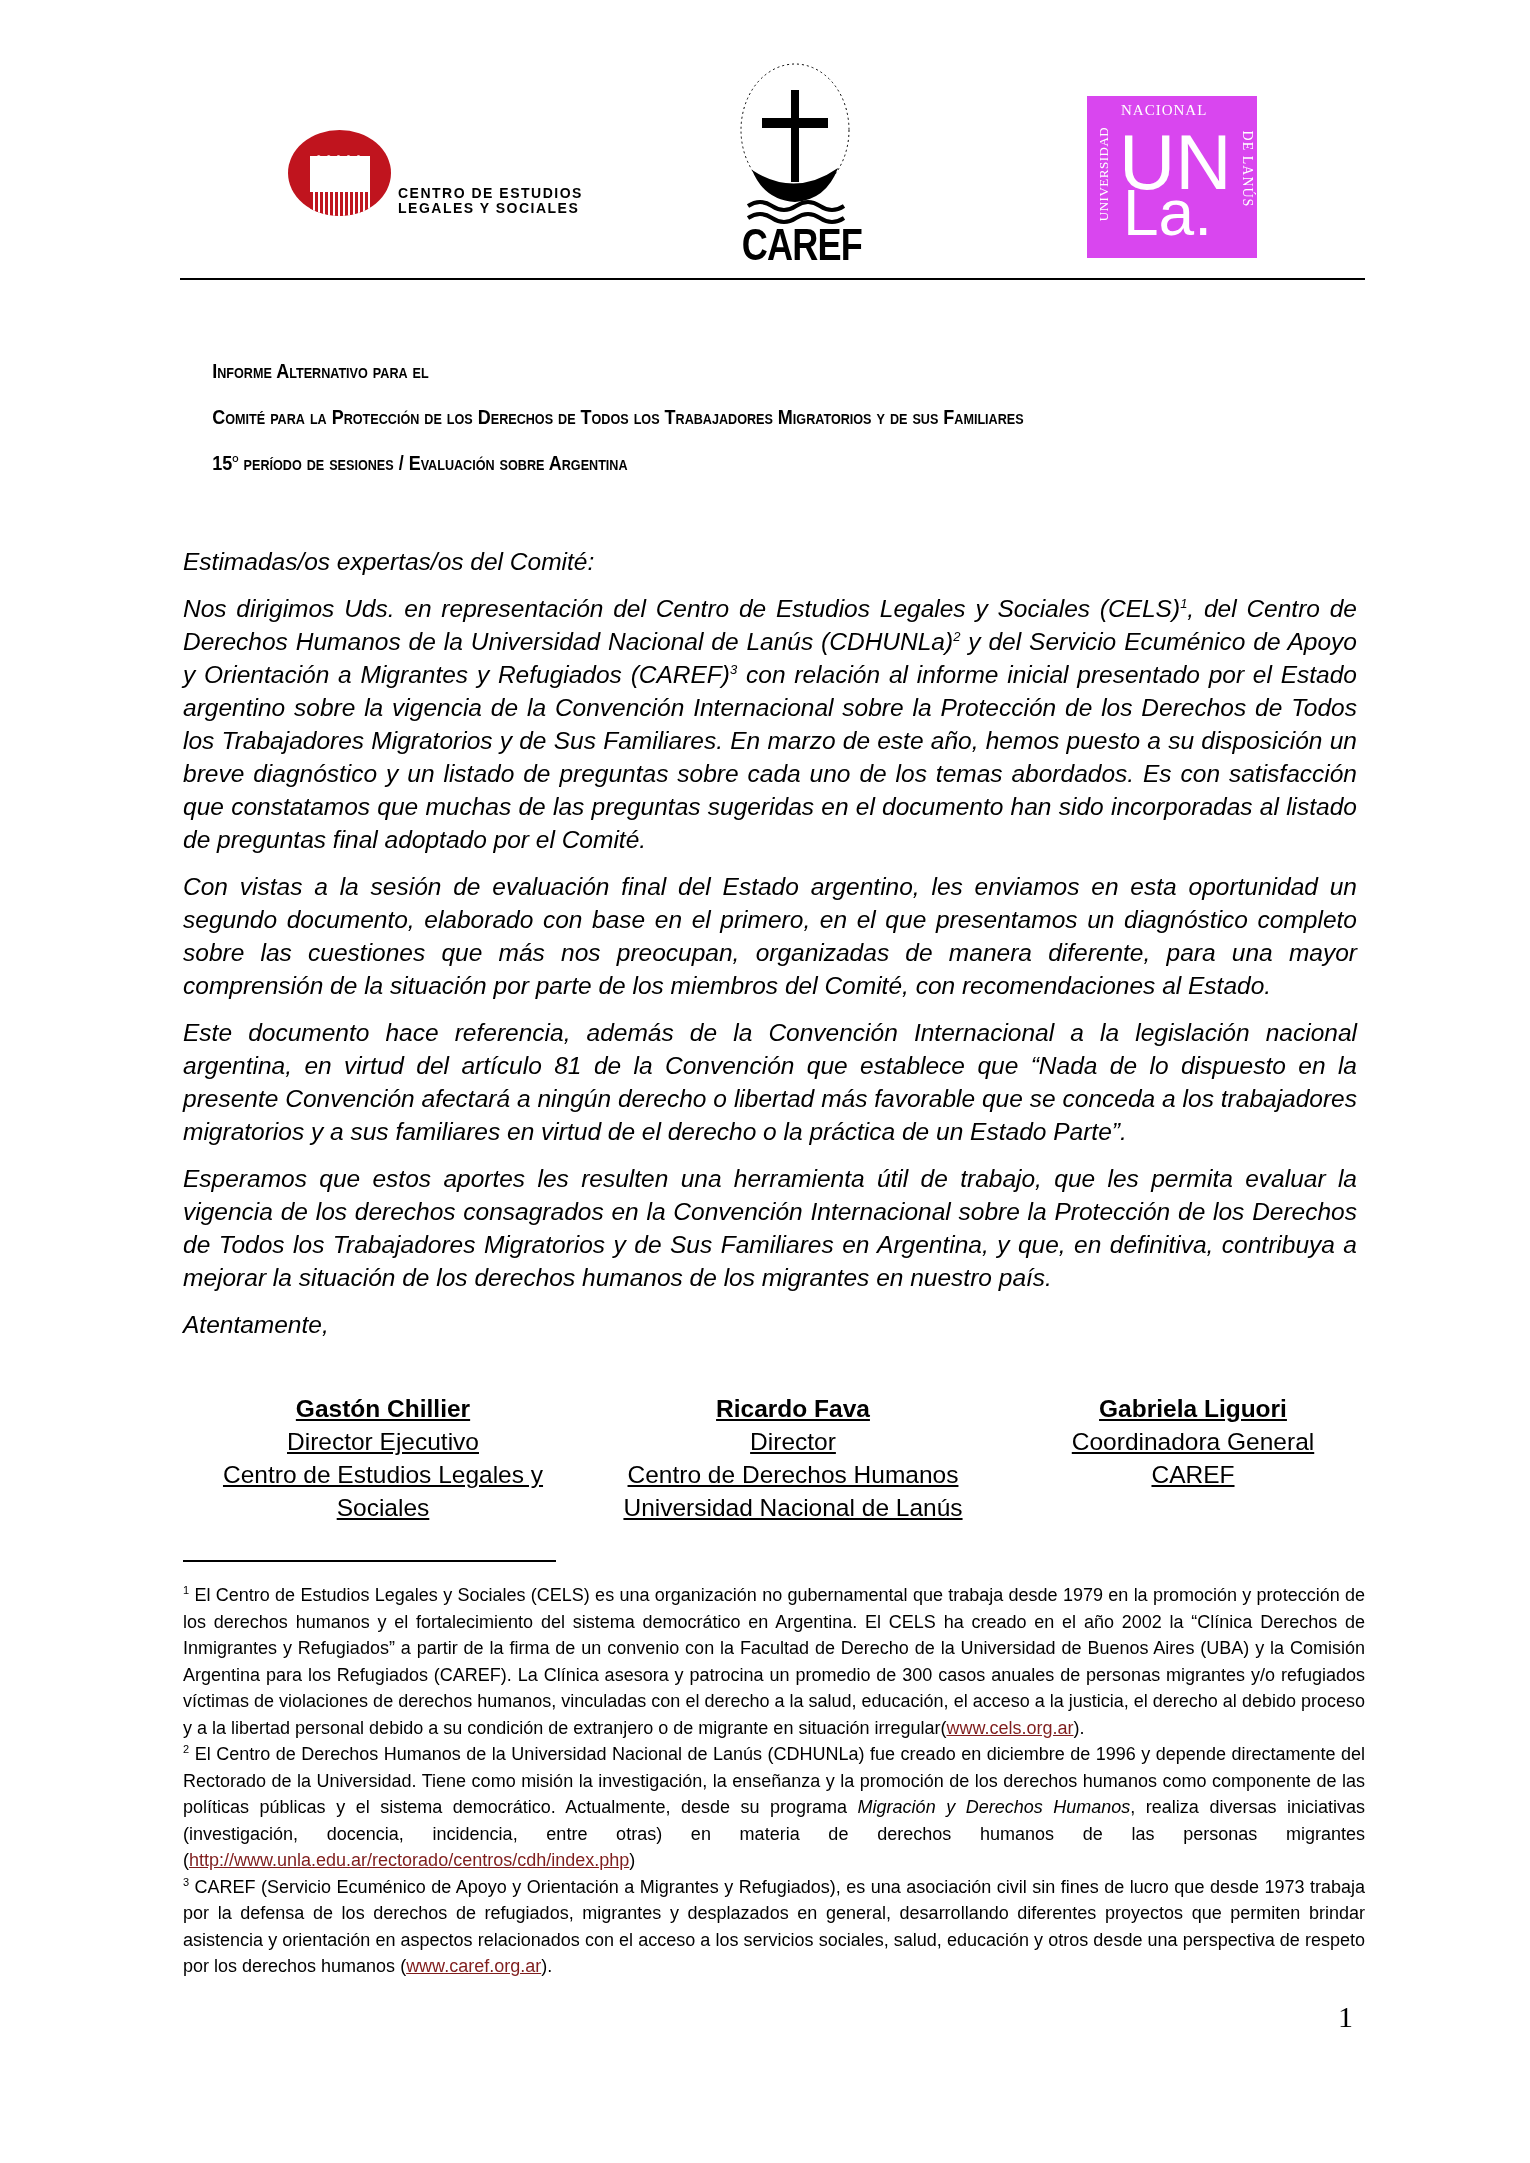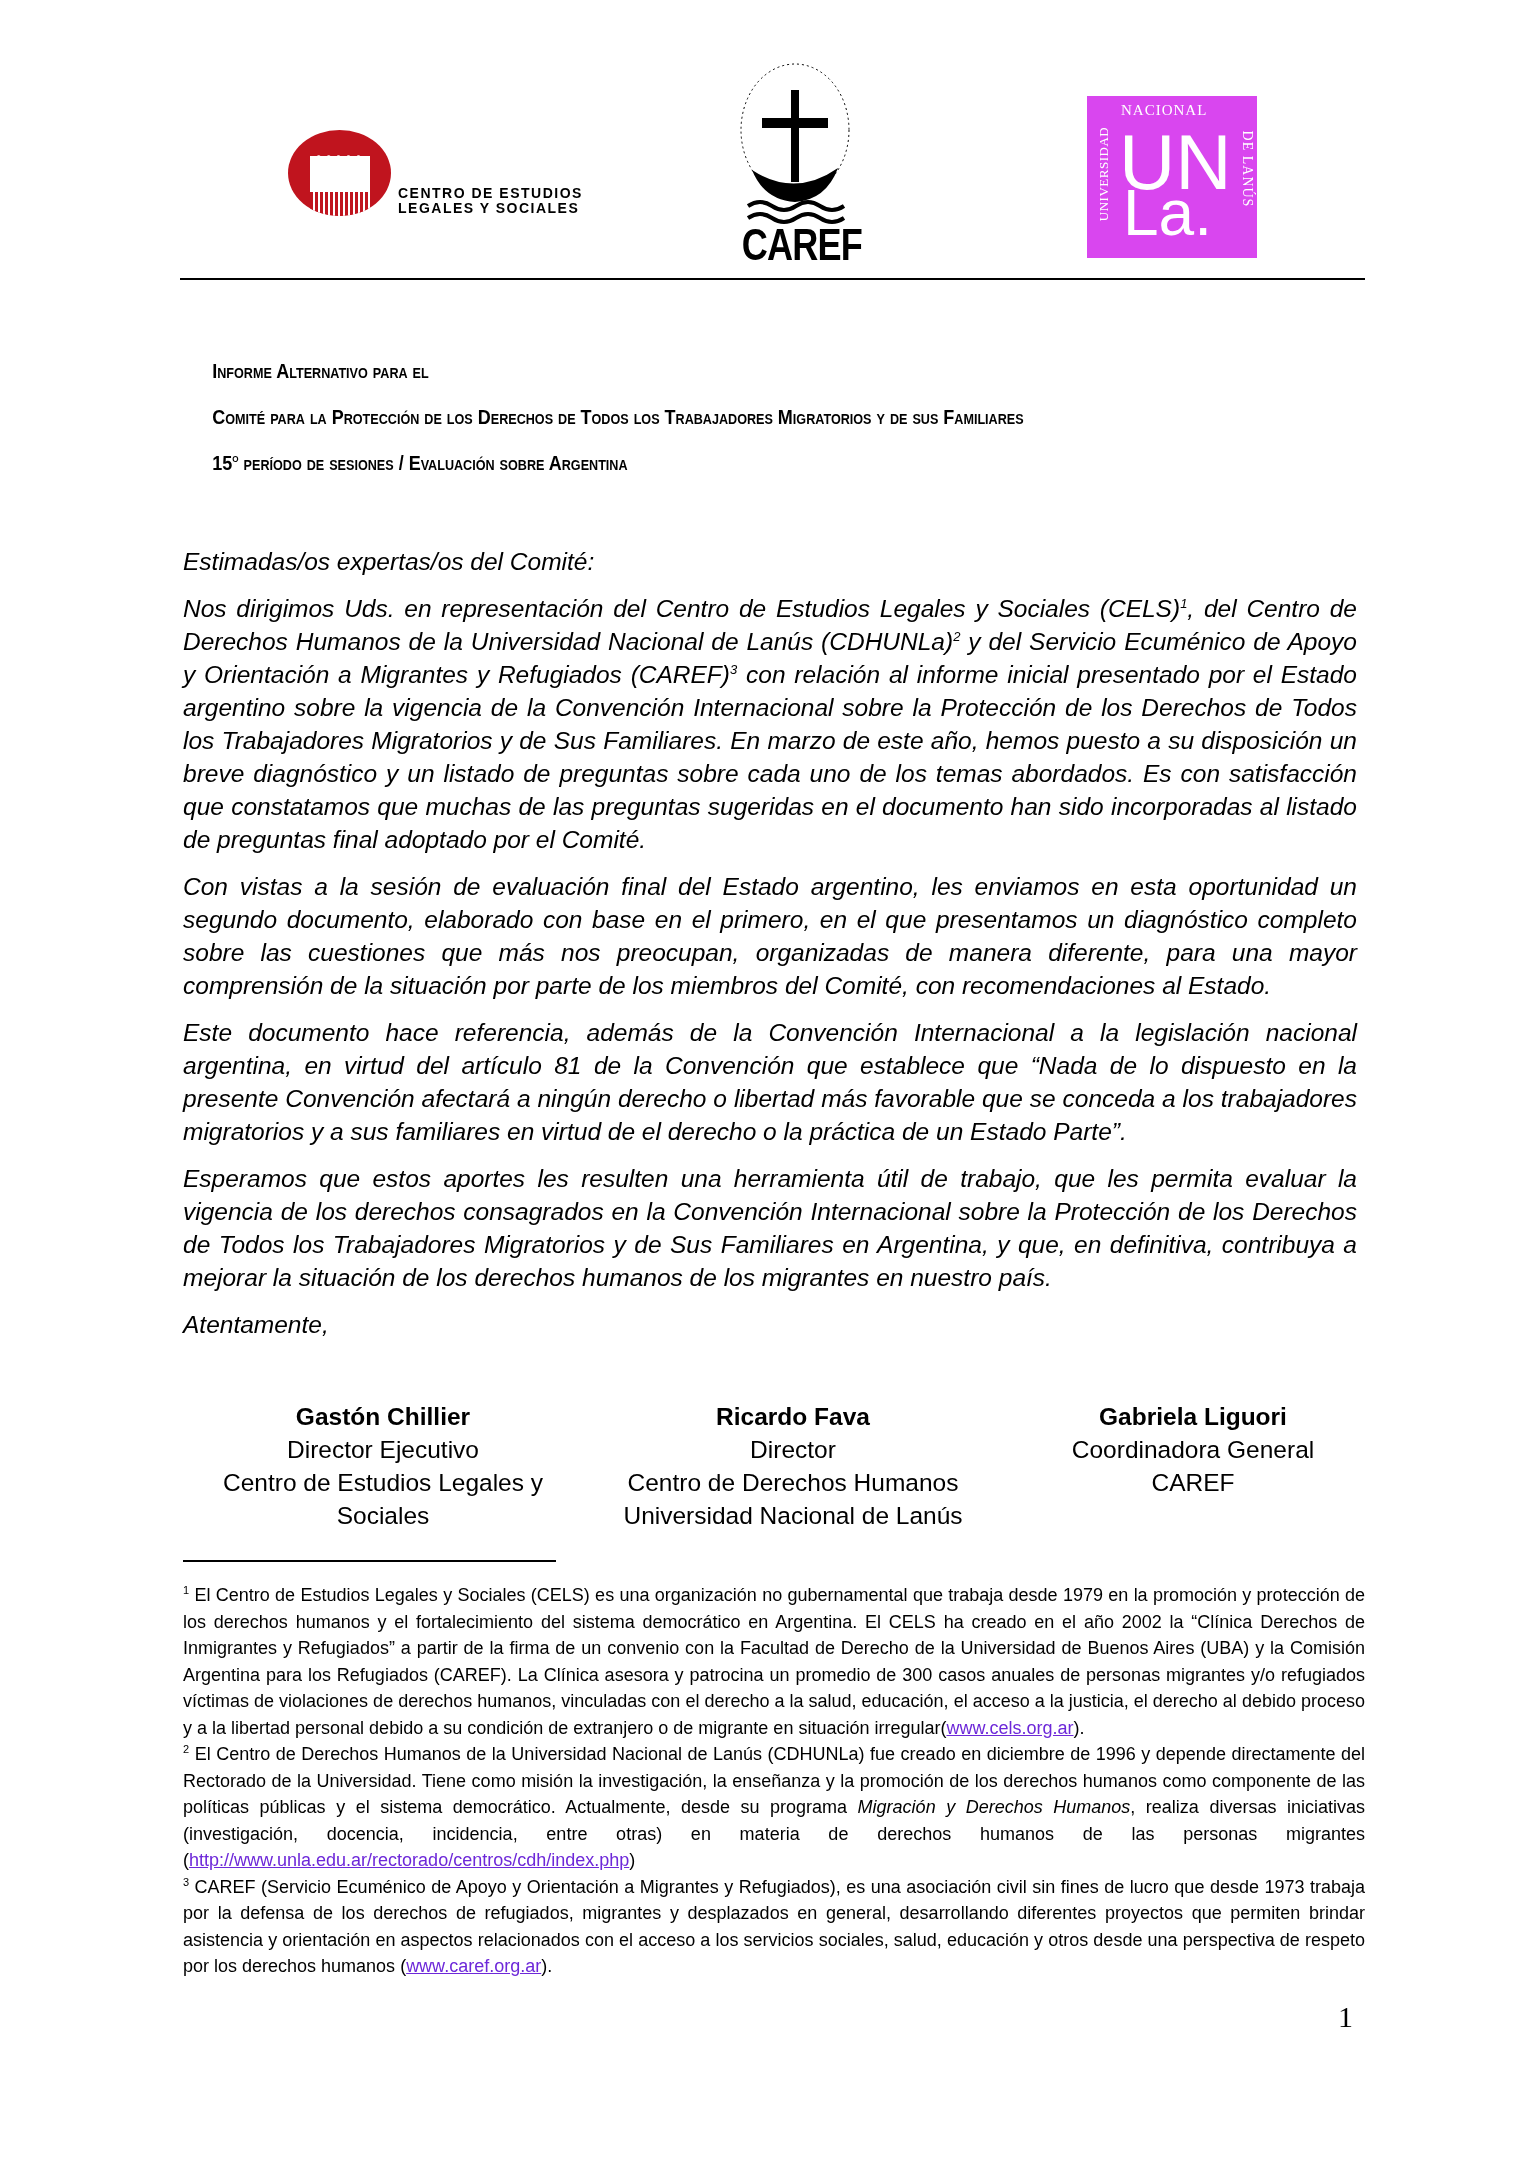--- a/index.html
+++ b/index.html
@@ -35,31 +35,31 @@
 
   .titles { position: absolute; left: 150px; top: 356px; width: 1245px; text-align: left; font-weight: bold; font-size: 20px; }
   .titles div { height: 46px; line-height: 30px; transform: scaleX(0.9); }
   .sc { font-variant: small-caps; }
 
   .body-text { position: absolute; left: 183px; top: 545px; width: 1182px; font-size: 24.5px; line-height: 33px; text-align: justify; }
   .body-text p { margin: 0 8px 14px 0; transform-origin: left; font-style: italic; }
   sup { font-size: 13px; vertical-align: super; line-height: 0; }
 
   .signatures { position: absolute; left: 183px; top: 1388px; width: 1182px; height: 130px; font-size: 24.5px; line-height: 33px; }
-  .sig { position: absolute; top: 12px; text-align: center; }
+  .sig { position: absolute; top: 4px; text-align: center; text-decoration: underline; }
   .sig .name { font-weight: bold; }
   .sig1 { left: 0; width: 400px; }
   .sig2 { left: 430px; width: 360px; }
   .sig3 { left: 860px; width: 300px; }
 
   .fn-rule { position: absolute; left: 183px; top: 1560px; width: 373px; height: 2px; background: #000; }
   .footnotes { position: absolute; left: 183px; top: 1582px; width: 1182px; font-size: 18px; line-height: 26.5px; text-align: justify; }
   .footnotes p { margin: 0; }
   .footnotes sup { font-size: 11px; }
-  a.link { color: #6d28d9; text-decoration: underline; }
+  a.link { color: #7f1d1d; text-decoration: underline; }
   .page-num { position: absolute; left: 1338px; top: 2000px; font-family: "Liberation Serif", serif; font-size: 30px; }
 </style>
 </head>
 <body>
 
 <div class="header">
   <div class="cels">
     <div class="cels-circle">
       <div class="white"></div>
       <div class="dots">● ● ● ● ●</div>

